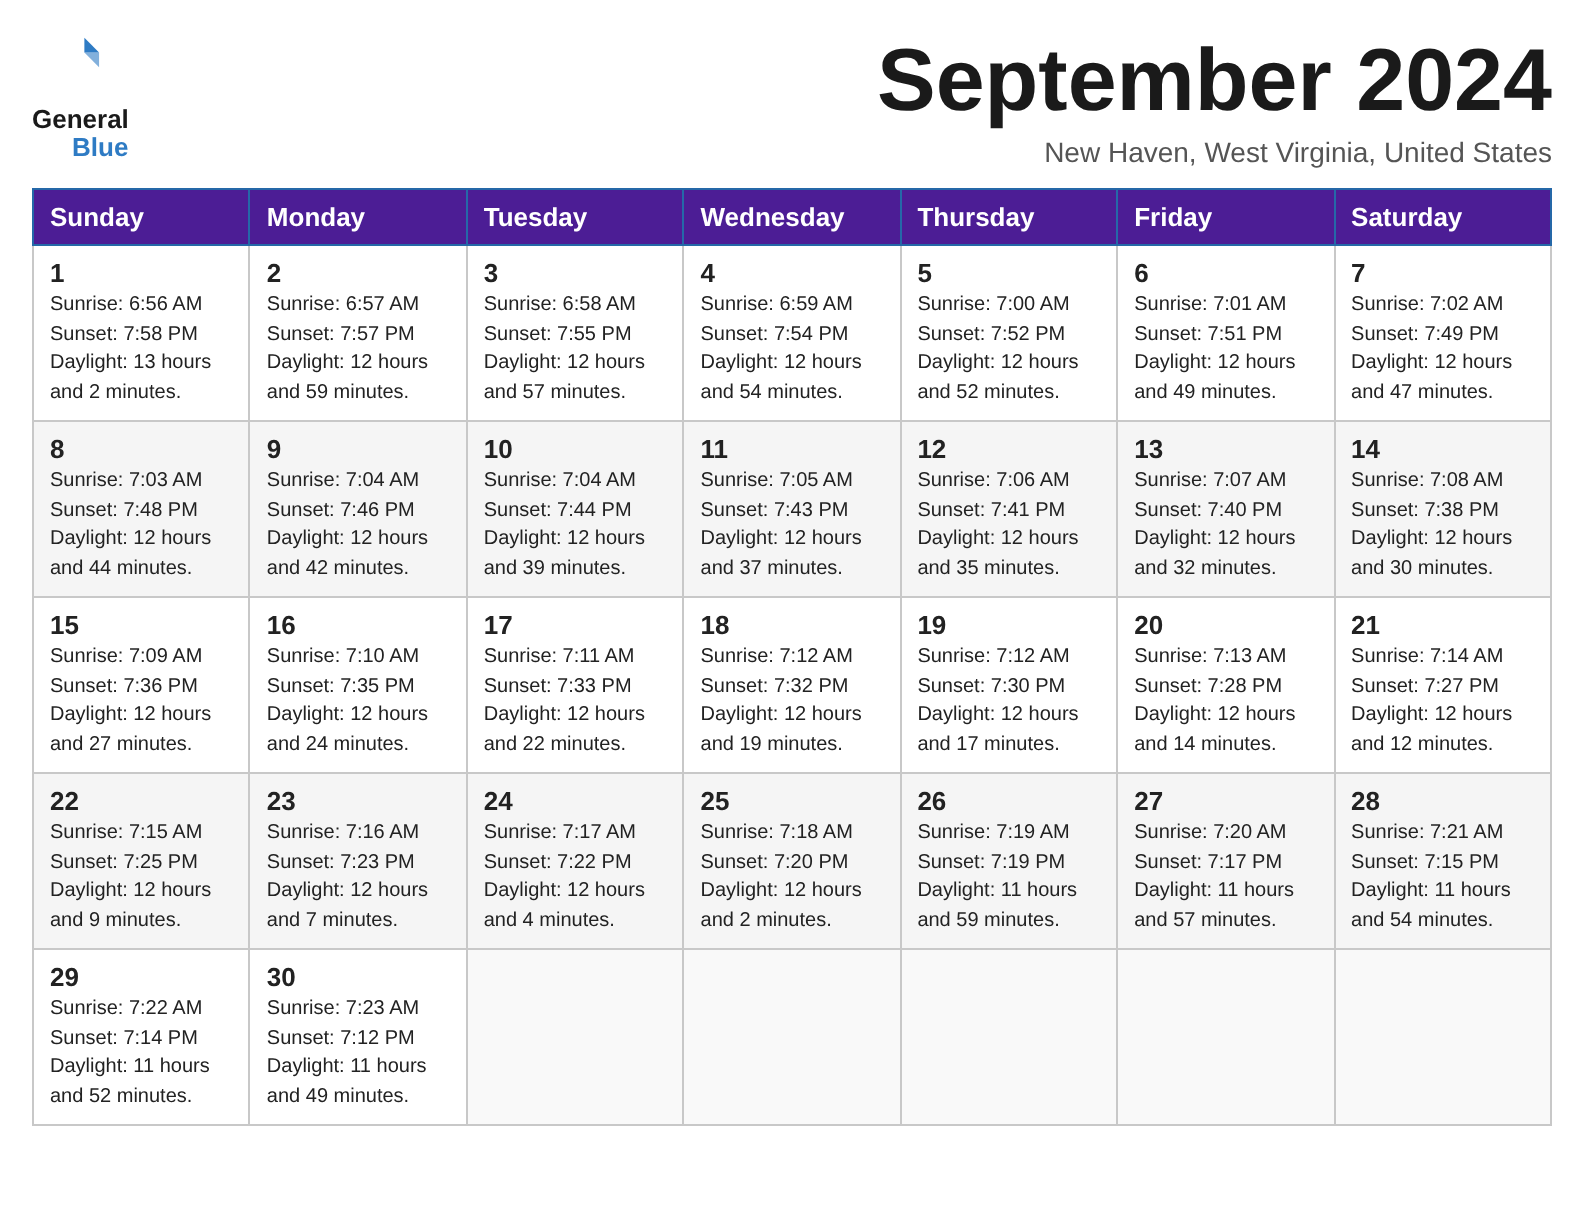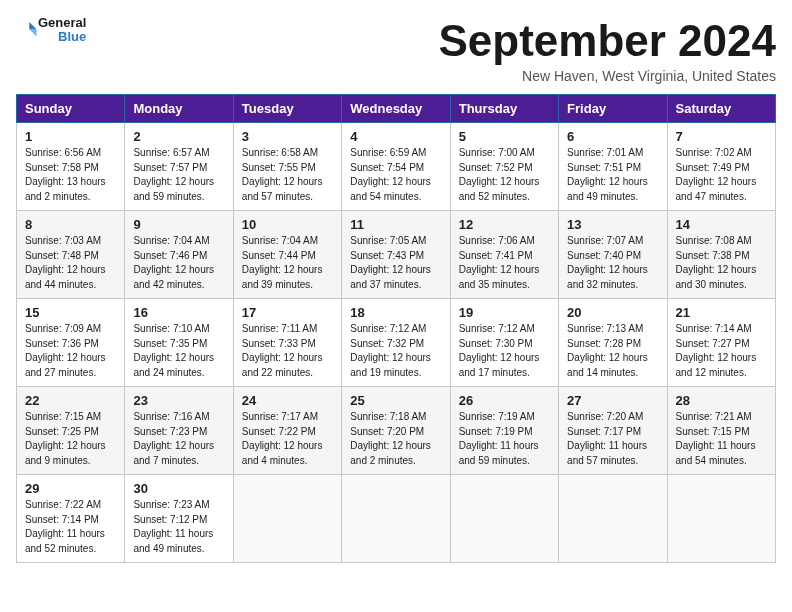--- a/index.html
+++ b/index.html
@@ -12,21 +12,22 @@
     }
     .header-area {
       display: flex;
       align-items: flex-start;
       justify-content: space-between;
       margin-bottom: 10px;
     }
     .logo {
       display: flex;
       align-items: center;
-      gap: 0;
+      gap: 15px;
+      flex-direction: column;
     }
     .logo-text {
       display: flex;
       flex-direction: column;
       font-size: 13px;
       font-weight: bold;
       color: #1a1a1a;
       line-height: 1.1;
     }
     .logo-text span:first-child { color: #1a1a1a; }

